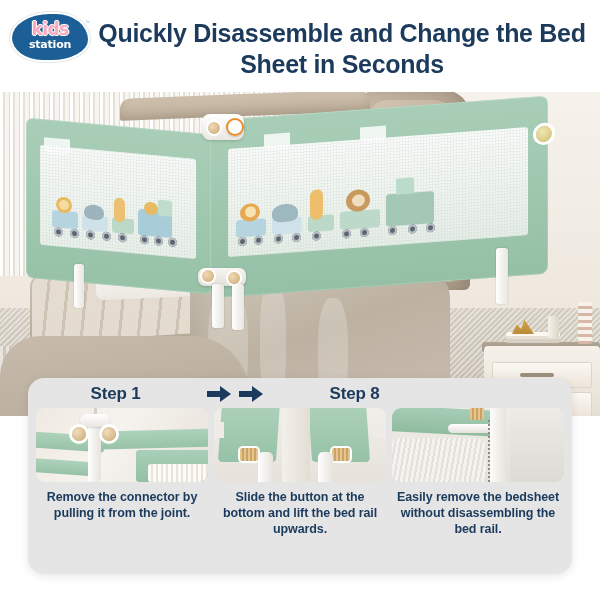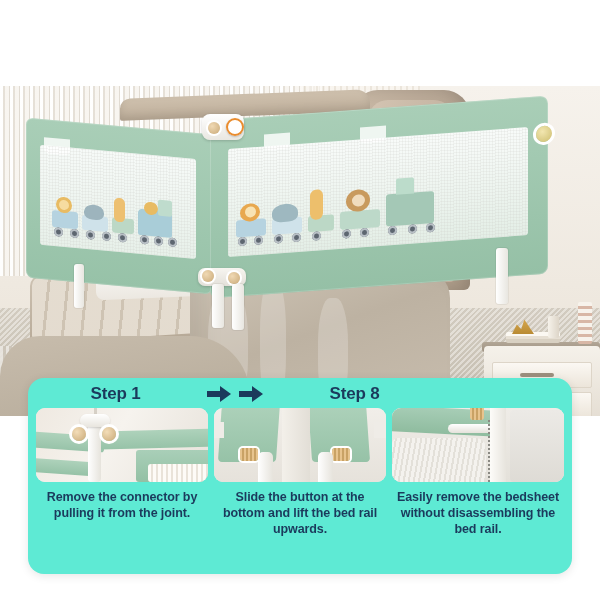--- a/index.html
+++ b/index.html
@@ -264,21 +264,21 @@
   }
   .endcap {
     position:absolute; right:-4px; top:30px; width:16px; height:16px;
     border-radius:50%; background:radial-gradient(circle at 40% 35%,#f2e6b0,#cdbd6e);
     box-shadow:0 0 0 3px #fff;
   }
 
   
   .steps-card {
     position:absolute; left:28px; top:378px; width:544px; height:196px;
-    background:#5eead4; border-radius:16px;
+    background:#e5e5e5; border-radius:16px;
     box-shadow:0 2px 10px rgba(0,0,0,.10);
     z-index:30;
   }
   .steps-row {
     position:absolute; left:0; top:0; width:544px; height:32px;
     display:flex; align-items:center;
   }
   .step-head {
     width:175px; text-align:center; color:#1b3a5c;
     font-size:17px; font-weight:bold; letter-spacing:-0.2px;
@@ -444,20 +444,29 @@
       <div class="joint-bot"></div>
       <div class="screw" style="left:176px; top:162px;"></div>
       <div class="screw" style="left:202px; top:164px;"></div>
       <div class="post" style="left:186px; top:176px; width:12px; height:44px;"></div>
       <div class="post" style="left:206px; top:176px; width:12px; height:46px;"></div>
       <div class="post" style="left:48px; top:156px; width:10px; height:44px;"></div>
       <div class="post" style="left:470px; top:140px; width:12px; height:56px;"></div>
     </div>
   </div>
 
+  <div class="header">
+    <div class="logo">
+      <div class="logo-blob"></div>
+      <div class="logo-kids">kids</div>
+      <div class="logo-station">station</div>
+      <div class="logo-tm">™</div>
+    </div>
+    <div class="headline">Quickly  Disassemble and Change the Bed Sheet in Seconds</div>
+  </div>
 
   <div class="steps-card">
 
     <div class="steps-row">
       <div class="step-head">Step 1</div>
       <div class="arrow-cell">
         <svg class="arrow" width="24" height="16" viewBox="0 0 24 16" aria-hidden="true">
           <path d="M0 5 H13 V0 L24 8 L13 16 V11 H0 Z" fill="#1b3a5c"></path>
         </svg>
       </div>

